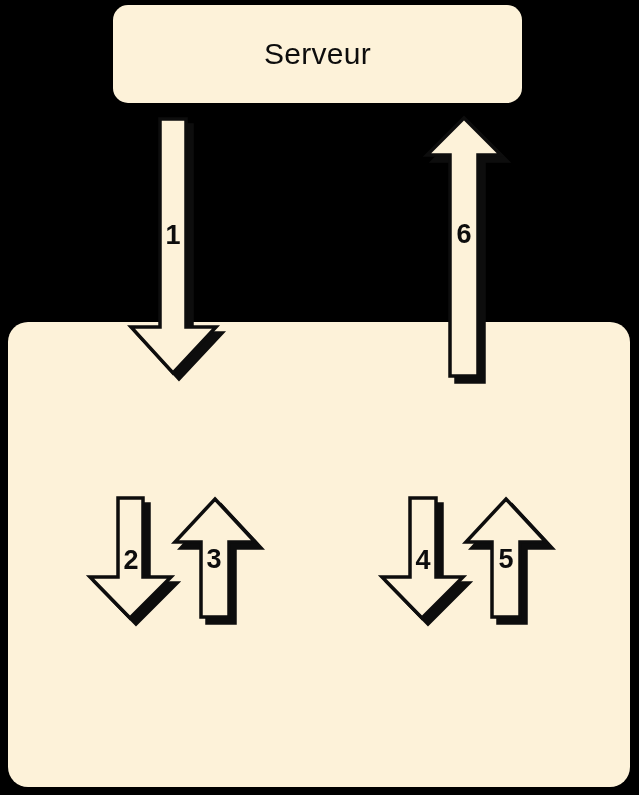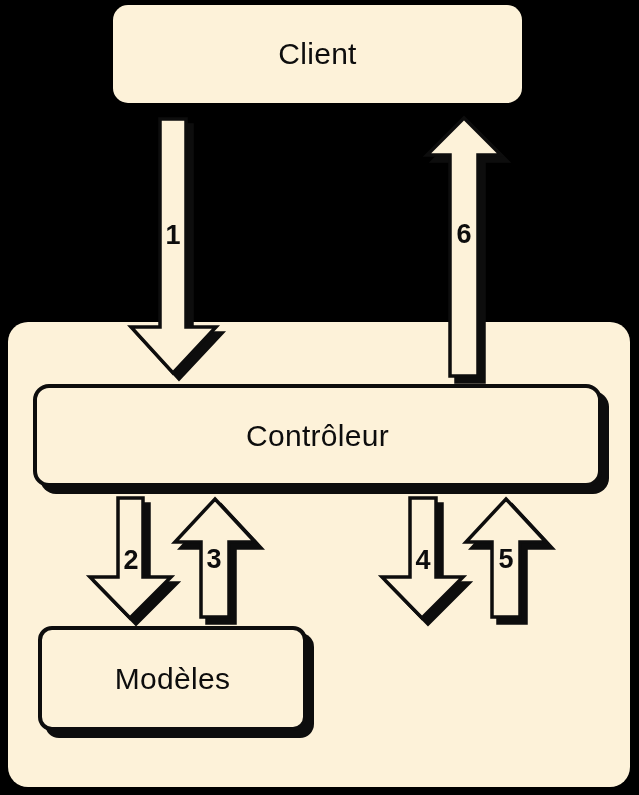--- a/index.html
+++ b/index.html
@@ -92,32 +92,26 @@
   .n4 { left: 423px; top: 560px; }
   .n5 { left: 506px; top: 559px; }
   .n6 { left: 464px; top: 234px; }
 </style>
 </head>
 <body>
 
 <div class="stage">
 
   <div class="box client">
-    <span>Client</span>
+    <span>Serveur</span>
   </div>
 
   <div class="box serveur"></div>
 
-  <div class="box bordered controleur">
-    <span>Contrôleur</span>
-  </div>
 
-  <div class="box bordered modeles">
-    <span>Modèles</span>
-  </div>
 
 
   <svg class="arrows" viewBox="0 0 639 795" aria-hidden="true">
     <polygon points="160,119 186,119 186,327 216,327 173,373 131,327 160,327"></polygon>
     <polygon points="464,118 501,155 478,155 478,376 450,376 450,155 427,155"></polygon>
     <polygon points="118,498 143,498 143,577 171,577 130,618 90,577 118,577"></polygon>
     <polygon points="215,499 255,542 229,542 229,617 201,617 201,542 175,542"></polygon>
     <polygon points="410,498 436,498 436,577 463,577 422,618 382,577 410,577"></polygon>
     <polygon points="506,499 546,542 520,542 520,617 492,617 492,542 466,542"></polygon>
   </svg>

